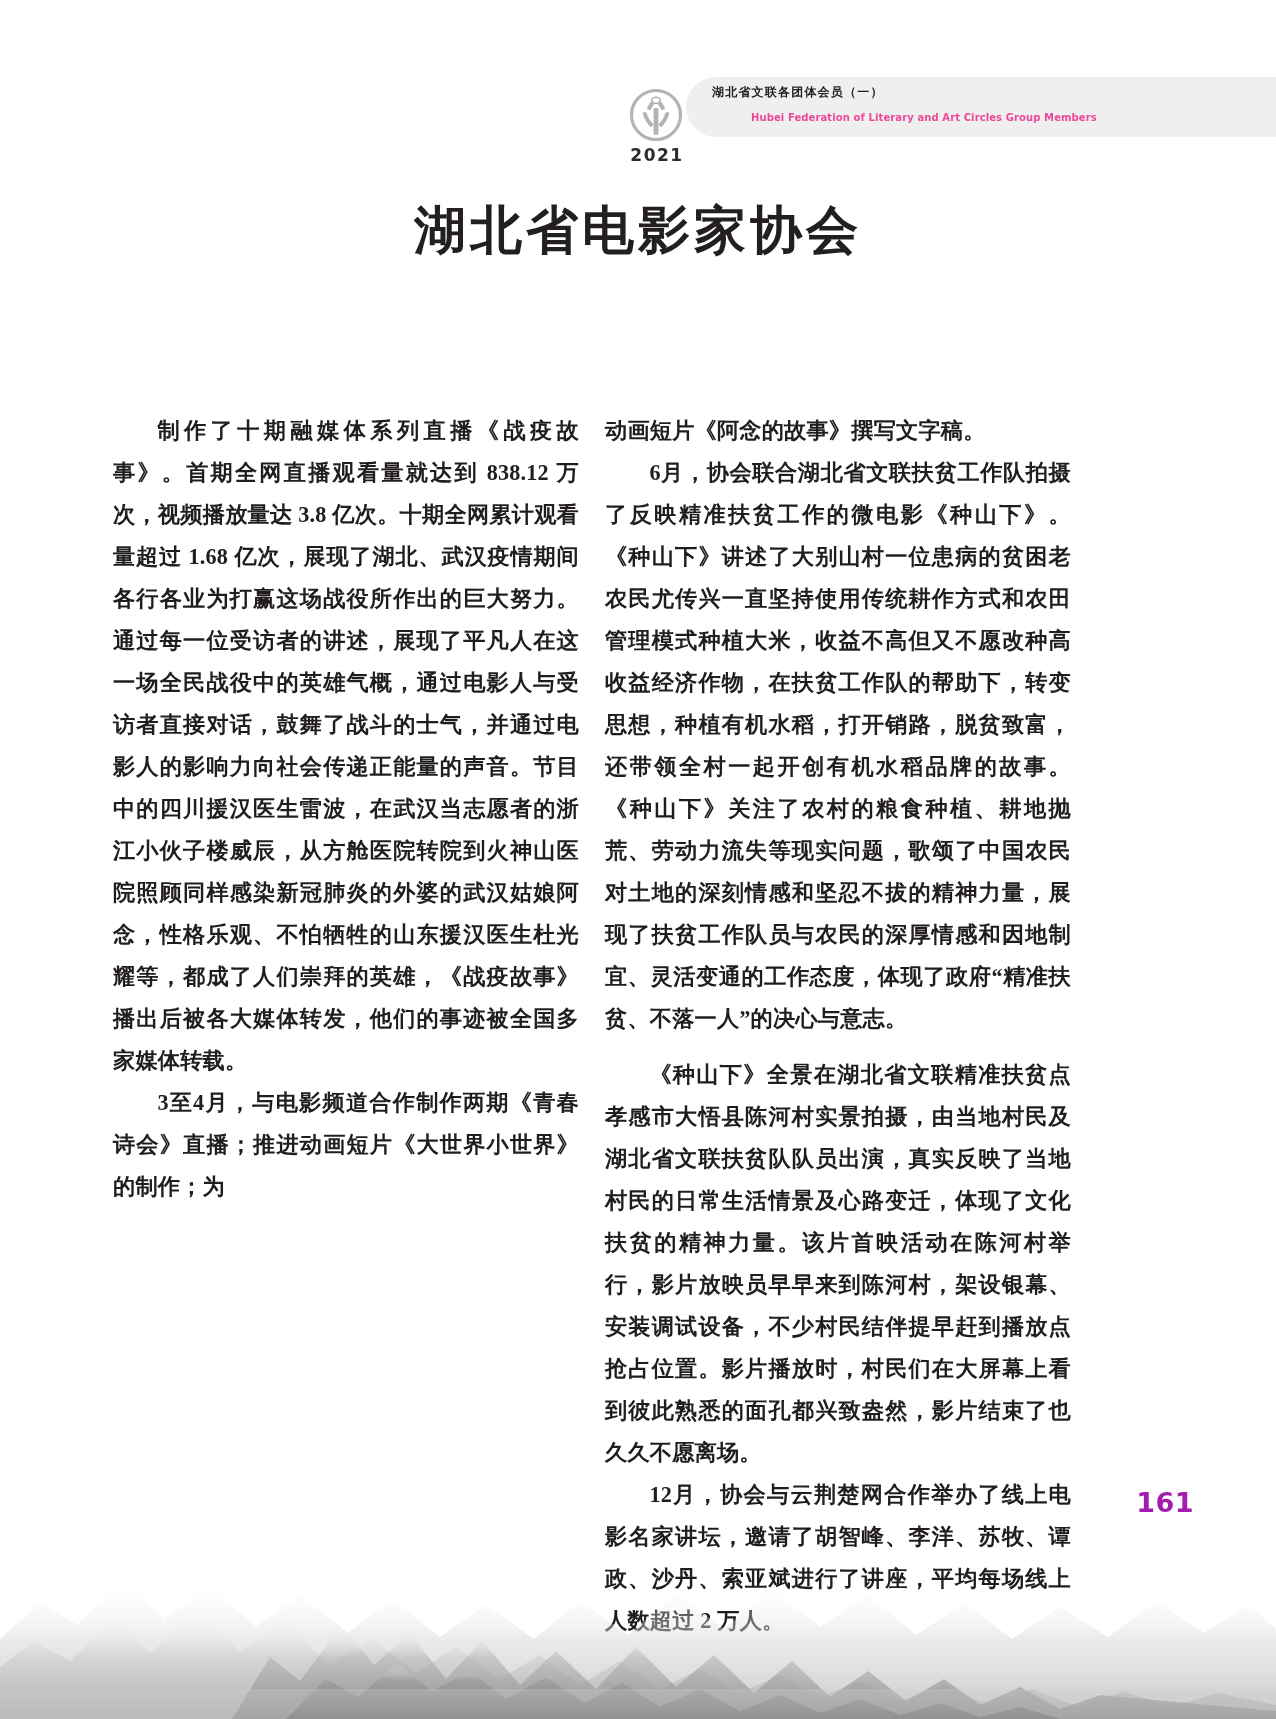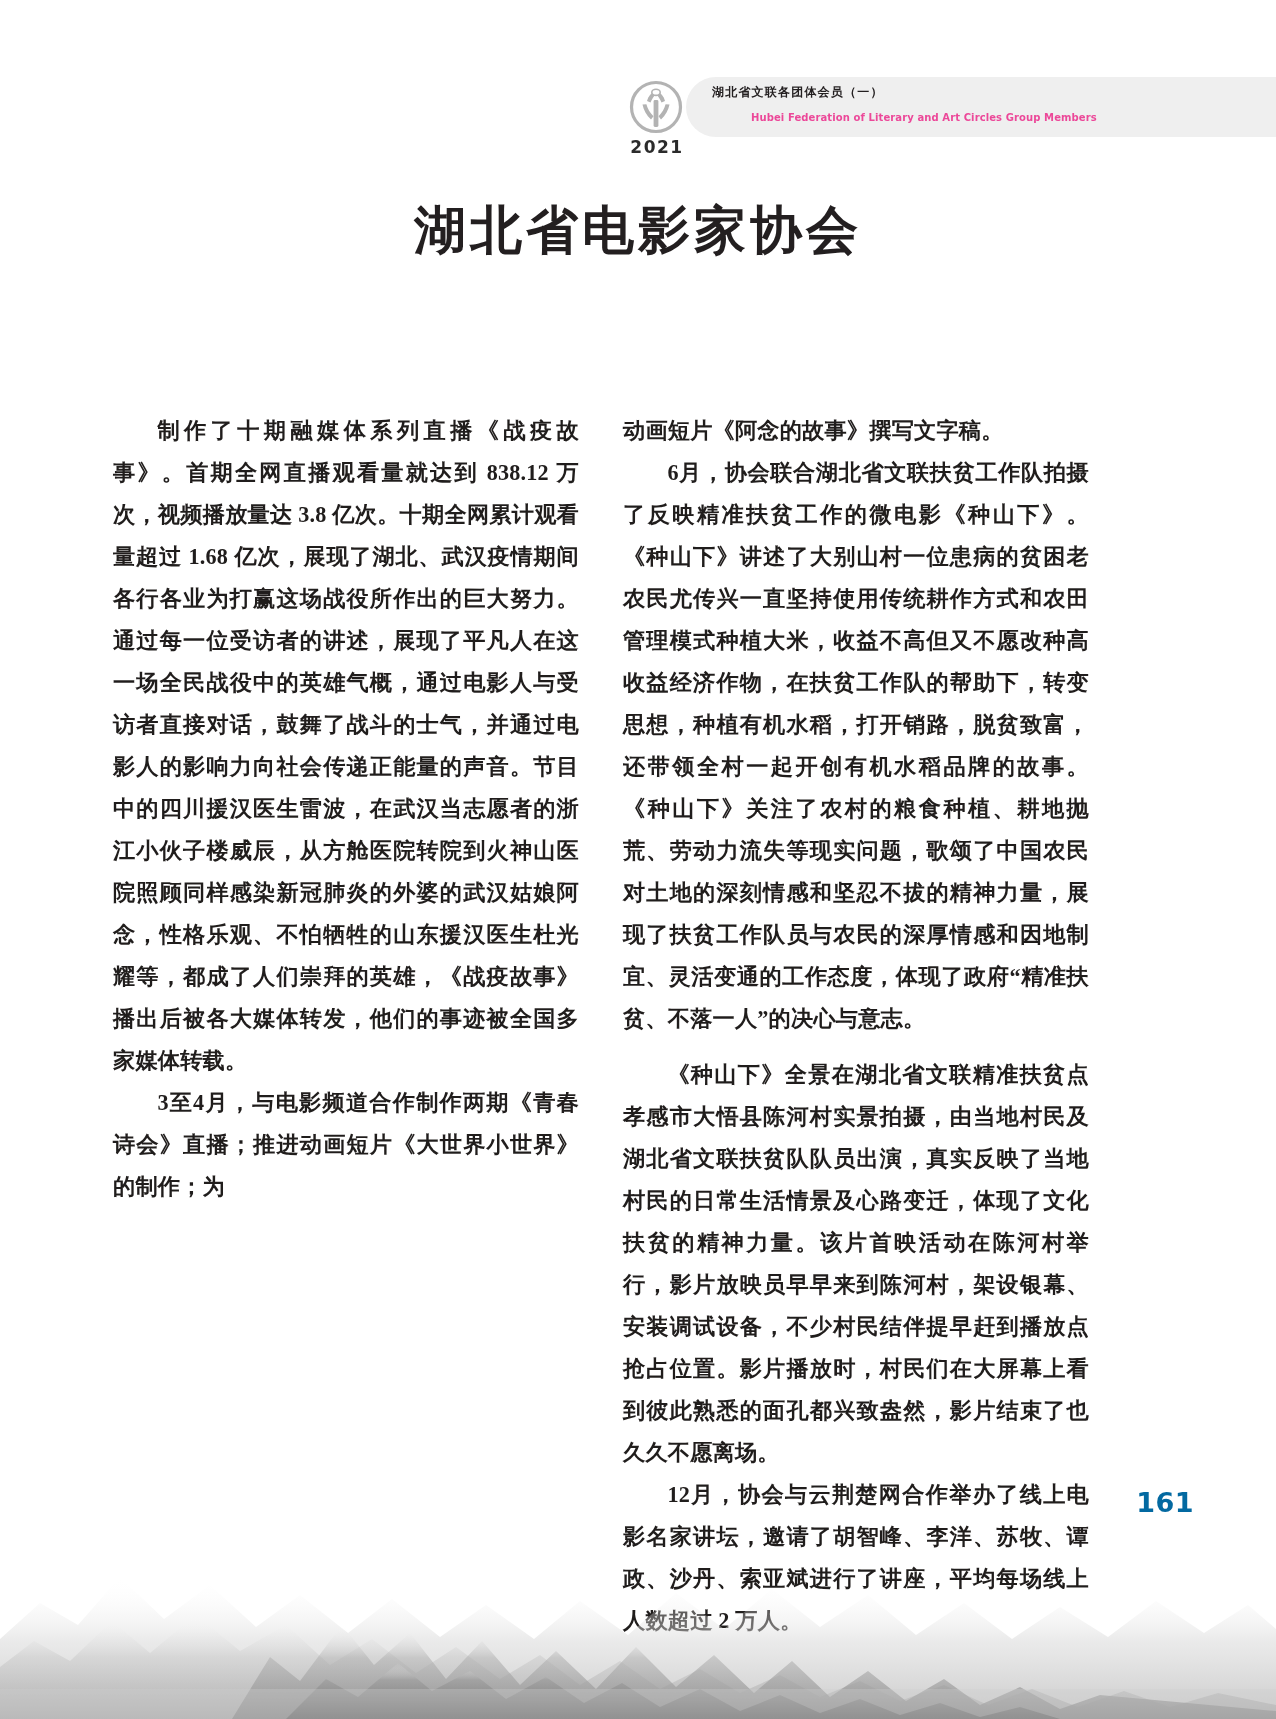--- a/index.html
+++ b/index.html
@@ -24,42 +24,42 @@
     font-family:"Liberation Serif","DejaVu Serif",serif;
     font-weight:bold;font-size:12px;letter-spacing:1.2px;color:#231f20;
     white-space:nowrap;
   }
   .hdr-en{
     position:absolute;left:751px;top:112px;
     font-family:"DejaVu Sans","Liberation Sans",sans-serif;
     font-weight:bold;font-size:10px;letter-spacing:.1px;color:#ec4899;
     white-space:nowrap;
   }
-  .logo-wrap{position:absolute;left:626px;top:80px;width:60px;height:82px;}
+  .logo-wrap{position:absolute;left:626px;top:88px;width:60px;height:82px;}
   .logo-mark{position:absolute;left:0;top:0;width:60px;height:58px;}
   .logo-year{
     position:absolute;left:0;top:57px;width:62px;text-align:center;
     font-family:"DejaVu Sans","Liberation Sans",sans-serif;
     font-weight:bold;font-size:17px;letter-spacing:1.5px;color:#2b2b2b;
   }
 
   
   .doc-title{
     position:absolute;left:0;top:196px;width:1276px;text-align:center;
     font-family:"Liberation Serif","DejaVu Serif",serif;
     font-weight:bold;font-size:52px;letter-spacing:4px;color:#231f20;
   }
 
   
   .columns{
     position:absolute;left:113px;top:410px;width:1050px;height:920px;
   }
   .col{position:absolute;top:0;width:466px;}
   .col-left{left:0;}
-  .col-right{left:492px;margin-left:18px;}
+  .col-right{left:492px;}
 
   .section-heading{
     font-family:"DejaVu Sans","Liberation Sans",sans-serif;
     font-weight:bold;font-size:37px;letter-spacing:2px;color:#231f20;
     text-align:center;margin:0 0 26px 0;line-height:1;
   }
 
   p.body{
     margin:0;
     font-family:"Liberation Serif","DejaVu Serif",serif;
@@ -73,21 +73,21 @@
     letter-spacing:.2px;
   }
   p.body.noindent{text-indent:0;}
   .col-right p.body:first-child{text-indent:0;}
   .spacer-para{height:14px;}
 
   
   .page-number{
     position:absolute;right:82px;top:1487px;
     font-family:"DejaVu Sans","Liberation Sans",sans-serif;
-    font-weight:bold;font-size:27px;color:#0369a1;letter-spacing:.5px;
+    font-weight:bold;font-size:27px;color:#a21caf;letter-spacing:.5px;
   }
 
   
   .footer-art{
     position:absolute;left:0;bottom:0;width:1276px;height:330px;
     pointer-events:none;
   }
 </style>
 </head>
 <body>

